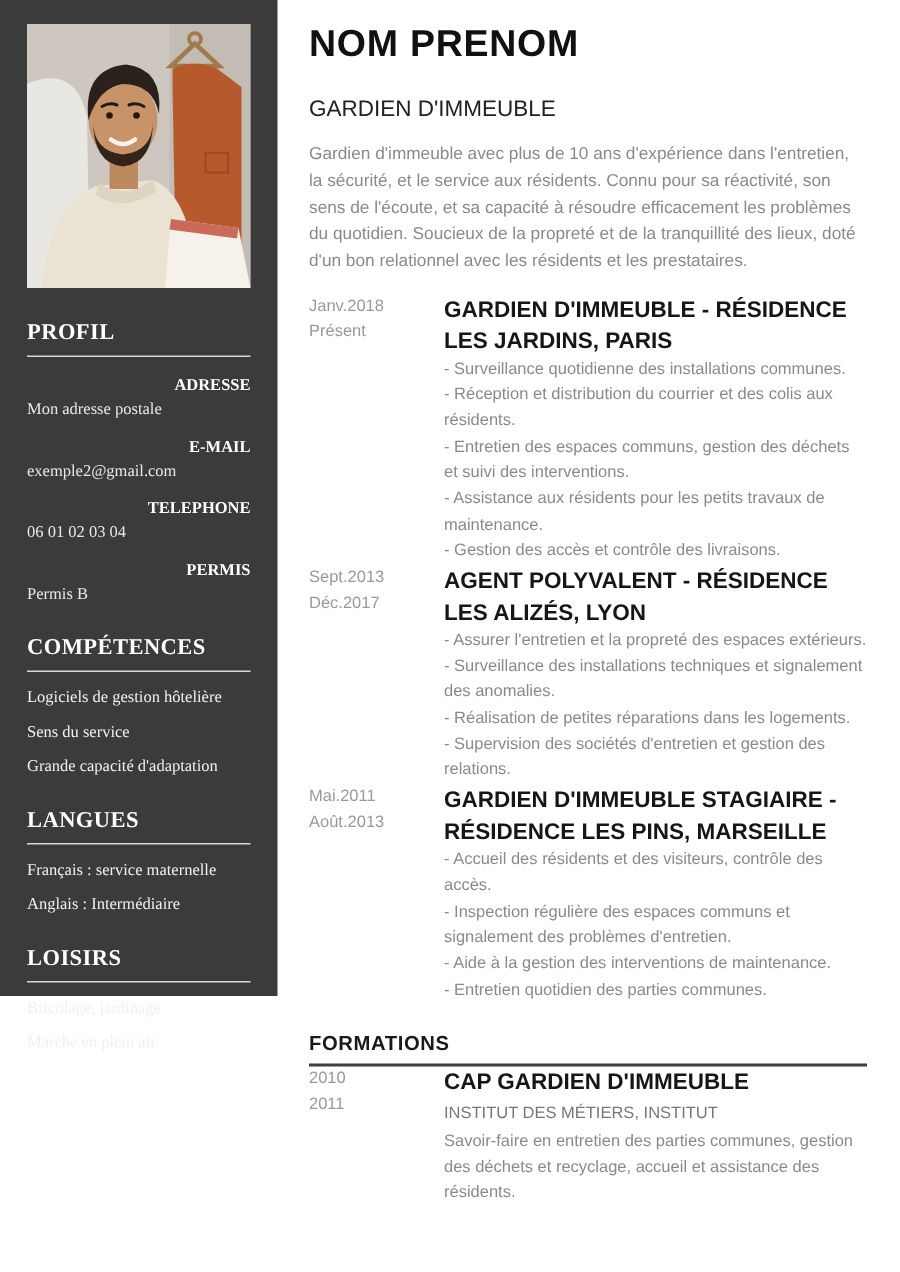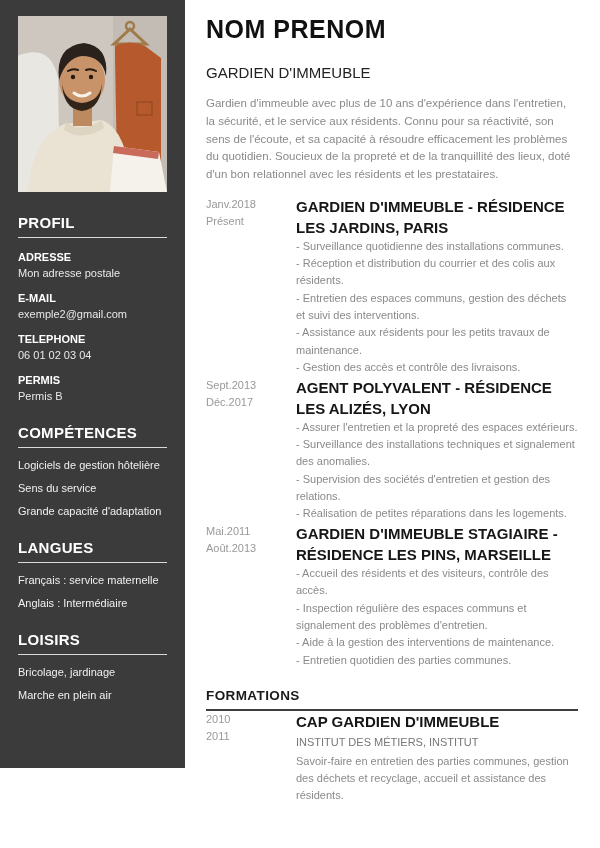--- a/index.html
+++ b/index.html
@@ -2,30 +2,30 @@
 <html><head>
 <meta charset="utf-8">
 <style>
   html,body { margin:0; padding:0; background:#ffffff; }
   .page {
     position:relative; width:600px; height:848px; background:#ffffff;
     font-family:"Liberation Sans", sans-serif; overflow:hidden;
   }
   
   .sidebar {
-    position:absolute; left:0; top:0; width:185px; height:768px;
-    background:#3b3b3b; box-sizing:border-box; padding:16px 18px 0 18px; color:#ffffff;
+    position:absolute; left:0; top:0; width:185px; height:664px;
+    background:#3b3b3b; box-sizing:border-box; padding:16px 18px 0 18px; color:#ffffff;font-family:Liberation Serif, serif;
   }
   .photo { width:149px; height:176px; margin-bottom:18px; overflow:hidden; background:#cdc7c0; }
   .side-title {
     font-size:15px; font-weight:bold; color:#ffffff; letter-spacing:.3px;
     padding-bottom:6px; border-bottom:1px solid #d9d9d9; margin-top:22px; margin-bottom:11px;
   }
   .side-title:first-of-type { margin-top:20px; }
-  .side-label { font-size:11px; font-weight:bold; color:#ffffff; margin-top:13px; }
+  .side-label { font-size:11px; font-weight:bold; color:#ffffff; margin-top:13px;text-align:right; }
   .side-value { font-size:11px; color:#e9e9e9; margin-top:4px; }
   .side-item  { font-size:11px; color:#f0f0f0; margin-bottom:11px; }
   
   .main {
     position:absolute; left:185px; top:0; width:415px; height:728px;
     box-sizing:border-box; padding:15px 22px 20px 21px;
   }
   .name { font-size:25px; font-weight:bold; color:#111111; letter-spacing:.5px; margin:0; }
   .job-title { font-size:15px; color:#222222; margin-top:20px; }
   .summary { font-size:11.5px; color:#8a8a8a; line-height:1.55; margin-top:14px; }
@@ -132,22 +132,22 @@
     <div class="entry">
       <div class="entry-dates">
         <div>Sept.2013</div>
         <div>Déc.2017</div>
       </div>
       <div class="entry-body">
         <div class="entry-title">AGENT POLYVALENT - RÉSIDENCE LES ALIZÉS, LYON</div>
         <div class="entry-bullets">
           <div>- Assurer l'entretien et la propreté des espaces extérieurs.</div>
           <div>- Surveillance des installations techniques et signalement des anomalies.</div>
+          <div>- Réalisation de petites réparations dans les logements.</div>
           <div>- Supervision des sociétés d'entretien et gestion des relations.</div>
-          <div>- Réalisation de petites réparations dans les logements.</div>
         </div>
       </div>
     </div>
 
     <div class="entry">
       <div class="entry-dates">
         <div>Mai.2011</div>
         <div>Août.2013</div>
       </div>
       <div class="entry-body">

